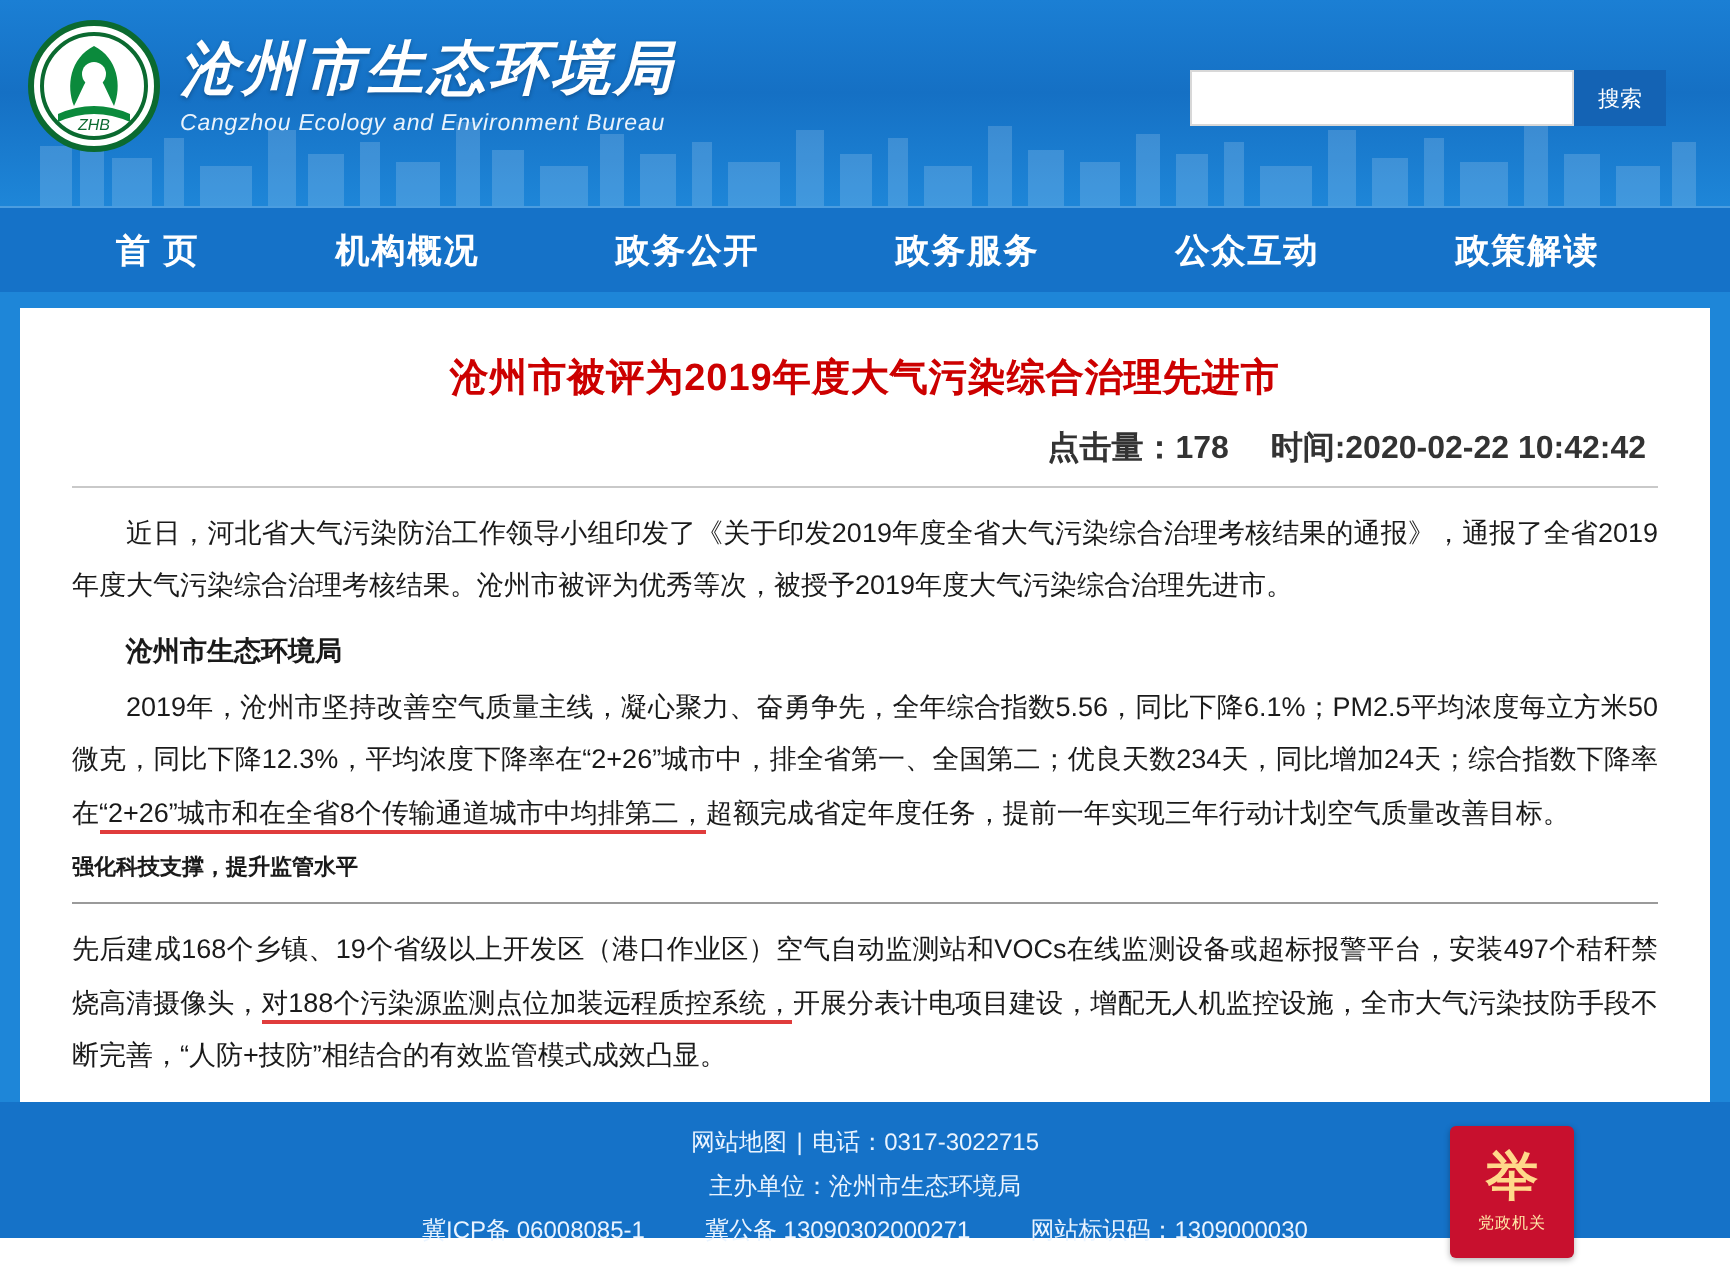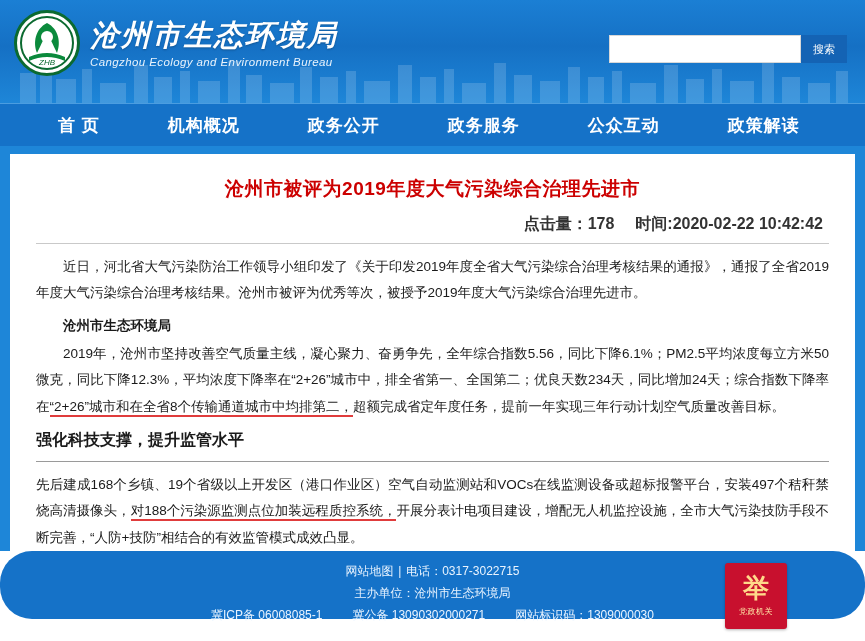--- a/index.html
+++ b/index.html
@@ -58,21 +58,21 @@
     text-shadow: 0 1px 2px rgba(0,0,0,0.25);
   }
   .brand-en {
     color: #e9f3fc;
     font-size: 11.5px;
     letter-spacing: 0.4px;
     margin-top: 4px;
   }
   .search-wrap {
     position: absolute;
-    right: 18px; top: 35px;
+    right: 32px; top: 35px;
     display: flex;
     z-index: 3;
   }
   .search-input {
     width: 192px;
     height: 28px;
     border: 1px solid #d8d8d8;
     background: #ffffff;
     outline: none;
     padding: 0 8px;
@@ -151,21 +151,21 @@
   }
   .subhead {
     font-size: 13.5px;
     font-weight: bold;
     color: #1a1a1a;
     line-height: 1.95;
     text-indent: 2em;
     margin: 6px 0 2px 0;
   }
   .subhead-left {
-    font-size: 16px;
+    font-size: 11px;
     font-weight: bold;
     color: #1a1a1a;
     line-height: 1.95;
     margin: 4px 0 2px 0;
   }
   .underline-red {
     border-bottom: 2px solid #e03c3c;
     padding-bottom: 1px;
   }
   .hr-strong {
@@ -174,21 +174,20 @@
     margin: 6px 0 10px 0;
   }
   
   .footer {
     background: #1572c8;
     height: 68px;
     position: relative;
     color: #ffffff;
     text-align: center;
     padding-top: 9px;
-    border-radius: 32px;
   }
   .footer-line {
     font-size: 12px;
     line-height: 1.85;
     color: #eaf4ff;
   }
   .footer-link { cursor: pointer; }
   .footer-sep { display: inline-block; width: 6px; }
   .footer-bottom {
     margin-top: 3px;

